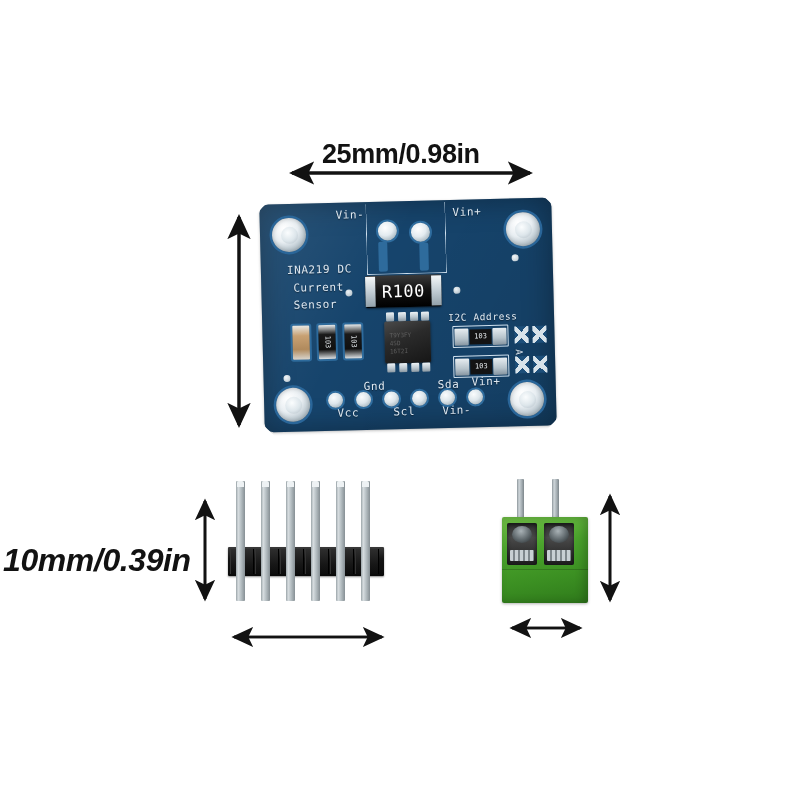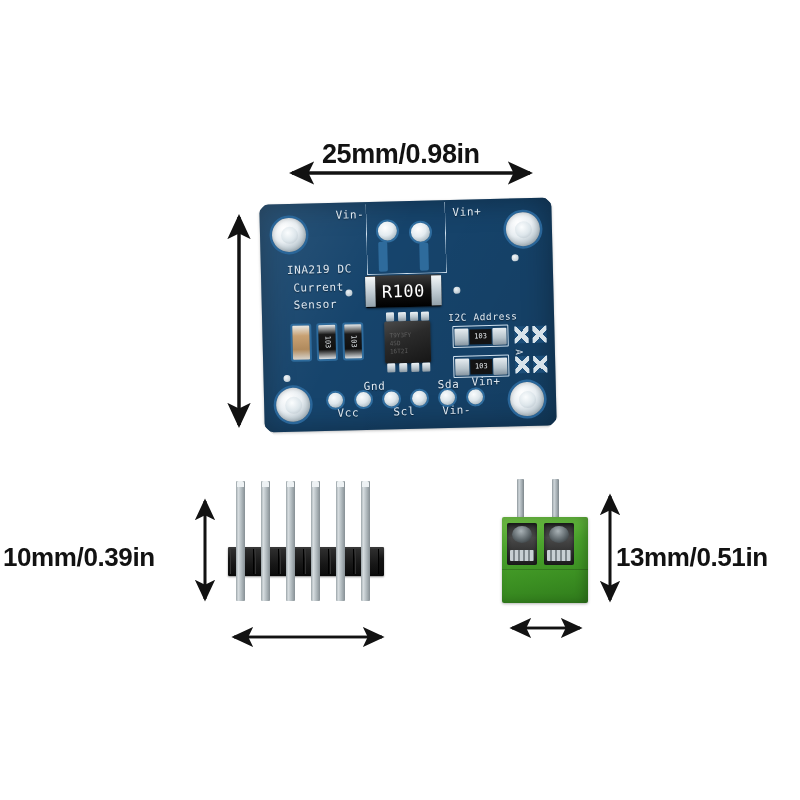--- a/index.html
+++ b/index.html
@@ -27,21 +27,21 @@
   .dim-label {
     position: absolute;
     font-family: "Liberation Sans", sans-serif;
     font-weight: 700;
     color: #121212;
     white-space: nowrap;
     letter-spacing: -0.4px;
   }
   #lbl-width-top   { left: 322px; top: 124px; font-size: 27px; }
   #lbl-height-left { left: 41px;  top: 292px; font-size: 27px; }
-  #lbl-header-h    { left: 3px;   top: 527px; font-size: 26px; }
+  #lbl-header-h    { left: 3px;   top: 527px; font-size: 32px; font-style: italic; }
   #lbl-header-w    { left: 203px; top: 643px; font-size: 26px; }
   #lbl-term-h      { left: 616px; top: 527px; font-size: 26px; }
   #lbl-term-w      { left: 468px; top: 643px; font-size: 26px; }
 
   
   #arrows {
     position: absolute;
     left: 0; top: 0;
     width: 800px; height: 800px;
     pointer-events: none;
@@ -490,21 +490,20 @@
       <line x1="580" y1="613" x2="512" y2="613" stroke="#121212" stroke-width="2.6" marker-end="url(#ah)"></line>
     </g>
   </svg>
 
   <div class="dim-label" id="lbl-width-top">25mm/0.98in</div>
 
 
   <div class="dim-label" id="lbl-header-h">10mm/0.39in</div>
 
 
-  <div class="dim-label" id="lbl-term-h">13mm/0.51in</div>
 
 
   <div id="pcb-wrap">
     <div id="pcb">
       <div class="board-body"></div>
 
       <div class="chamfer tl"></div>
       <div class="chamfer tr"></div>
       <div class="chamfer bl"></div>
       <div class="chamfer br"></div>

